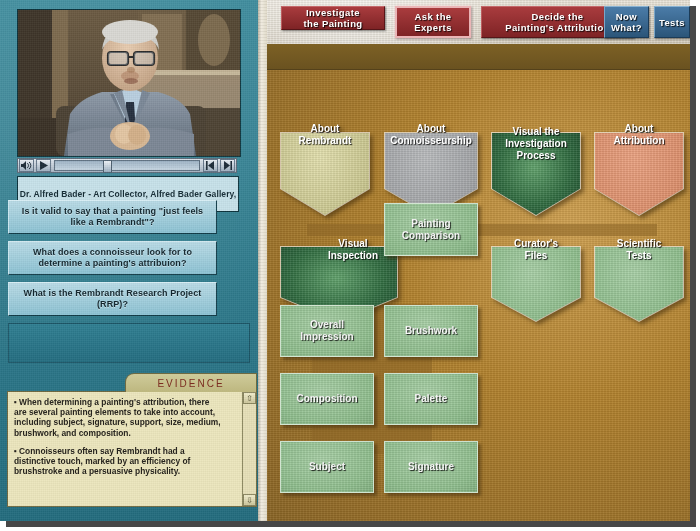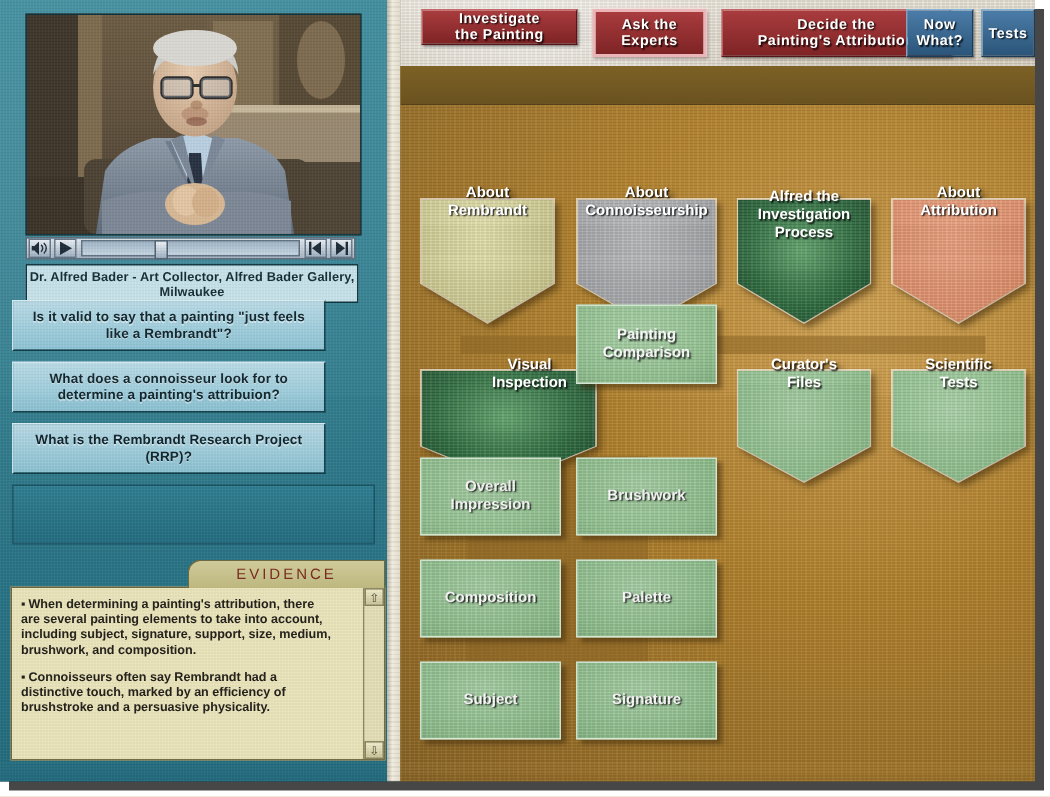--- a/index.html
+++ b/index.html
@@ -45,21 +45,21 @@
     border:1px solid #0d343d;
     background:#4a4136;
   }
   .vid-layer{position:absolute;inset:0;}
   #video-caption{
     margin-top:3px;width:218px;
     background:#c7e2ea;
     border:1px solid #0d343d;
     color:#132a33;
     font-size:8.5px;line-height:10px;font-weight:bold;
-    text-align:center;padding:2px 1px 2px 1px;
+    text-align:center;padding:12px 1px 2px 1px;
     letter-spacing:.1px;
   }
 
   
   #qt-bar{
     width:220px;height:15px;margin-top:1px;
     display:flex;align-items:center;
     background:linear-gradient(#dfe6ee,#a9b6c4);
     border:1px solid #5a6a79;
     box-sizing:border-box;
@@ -448,21 +448,21 @@
 
       <div class="pent-wrap" style="left:117px;top:45px;width:94px;height:84px;">
         <div class="pent-outer"></div>
         <div class="pent-inner sw-grey noise"></div>
         <div class="lbl"><span>About</span><br><span>Connoisseurship</span></div>
       </div>
 
       <div class="pent-wrap" style="left:224px;top:45px;width:90px;height:84px;">
         <div class="pent-outer"></div>
         <div class="pent-inner sw-green-dark noise"></div>
-        <div class="lbl" style="top:-6px;"><span>Alfred the</span><br><span>Investigation</span><br><span>Process</span></div>
+        <div class="lbl" style="top:-6px;"><span>Visual the</span><br><span>Investigation</span><br><span>Process</span></div>
       </div>
 
       <div class="pent-wrap" style="left:327px;top:45px;width:90px;height:84px;">
         <div class="pent-outer"></div>
         <div class="pent-inner sw-orange noise"></div>
         <div class="lbl"><span>About</span><br><span>Attribution</span></div>
       </div>
 
       <div class="pent-wrap" style="left:13px;top:159px;width:90px;height:76px;padding-left:28px;">
         <div class="pent-outer"></div>

